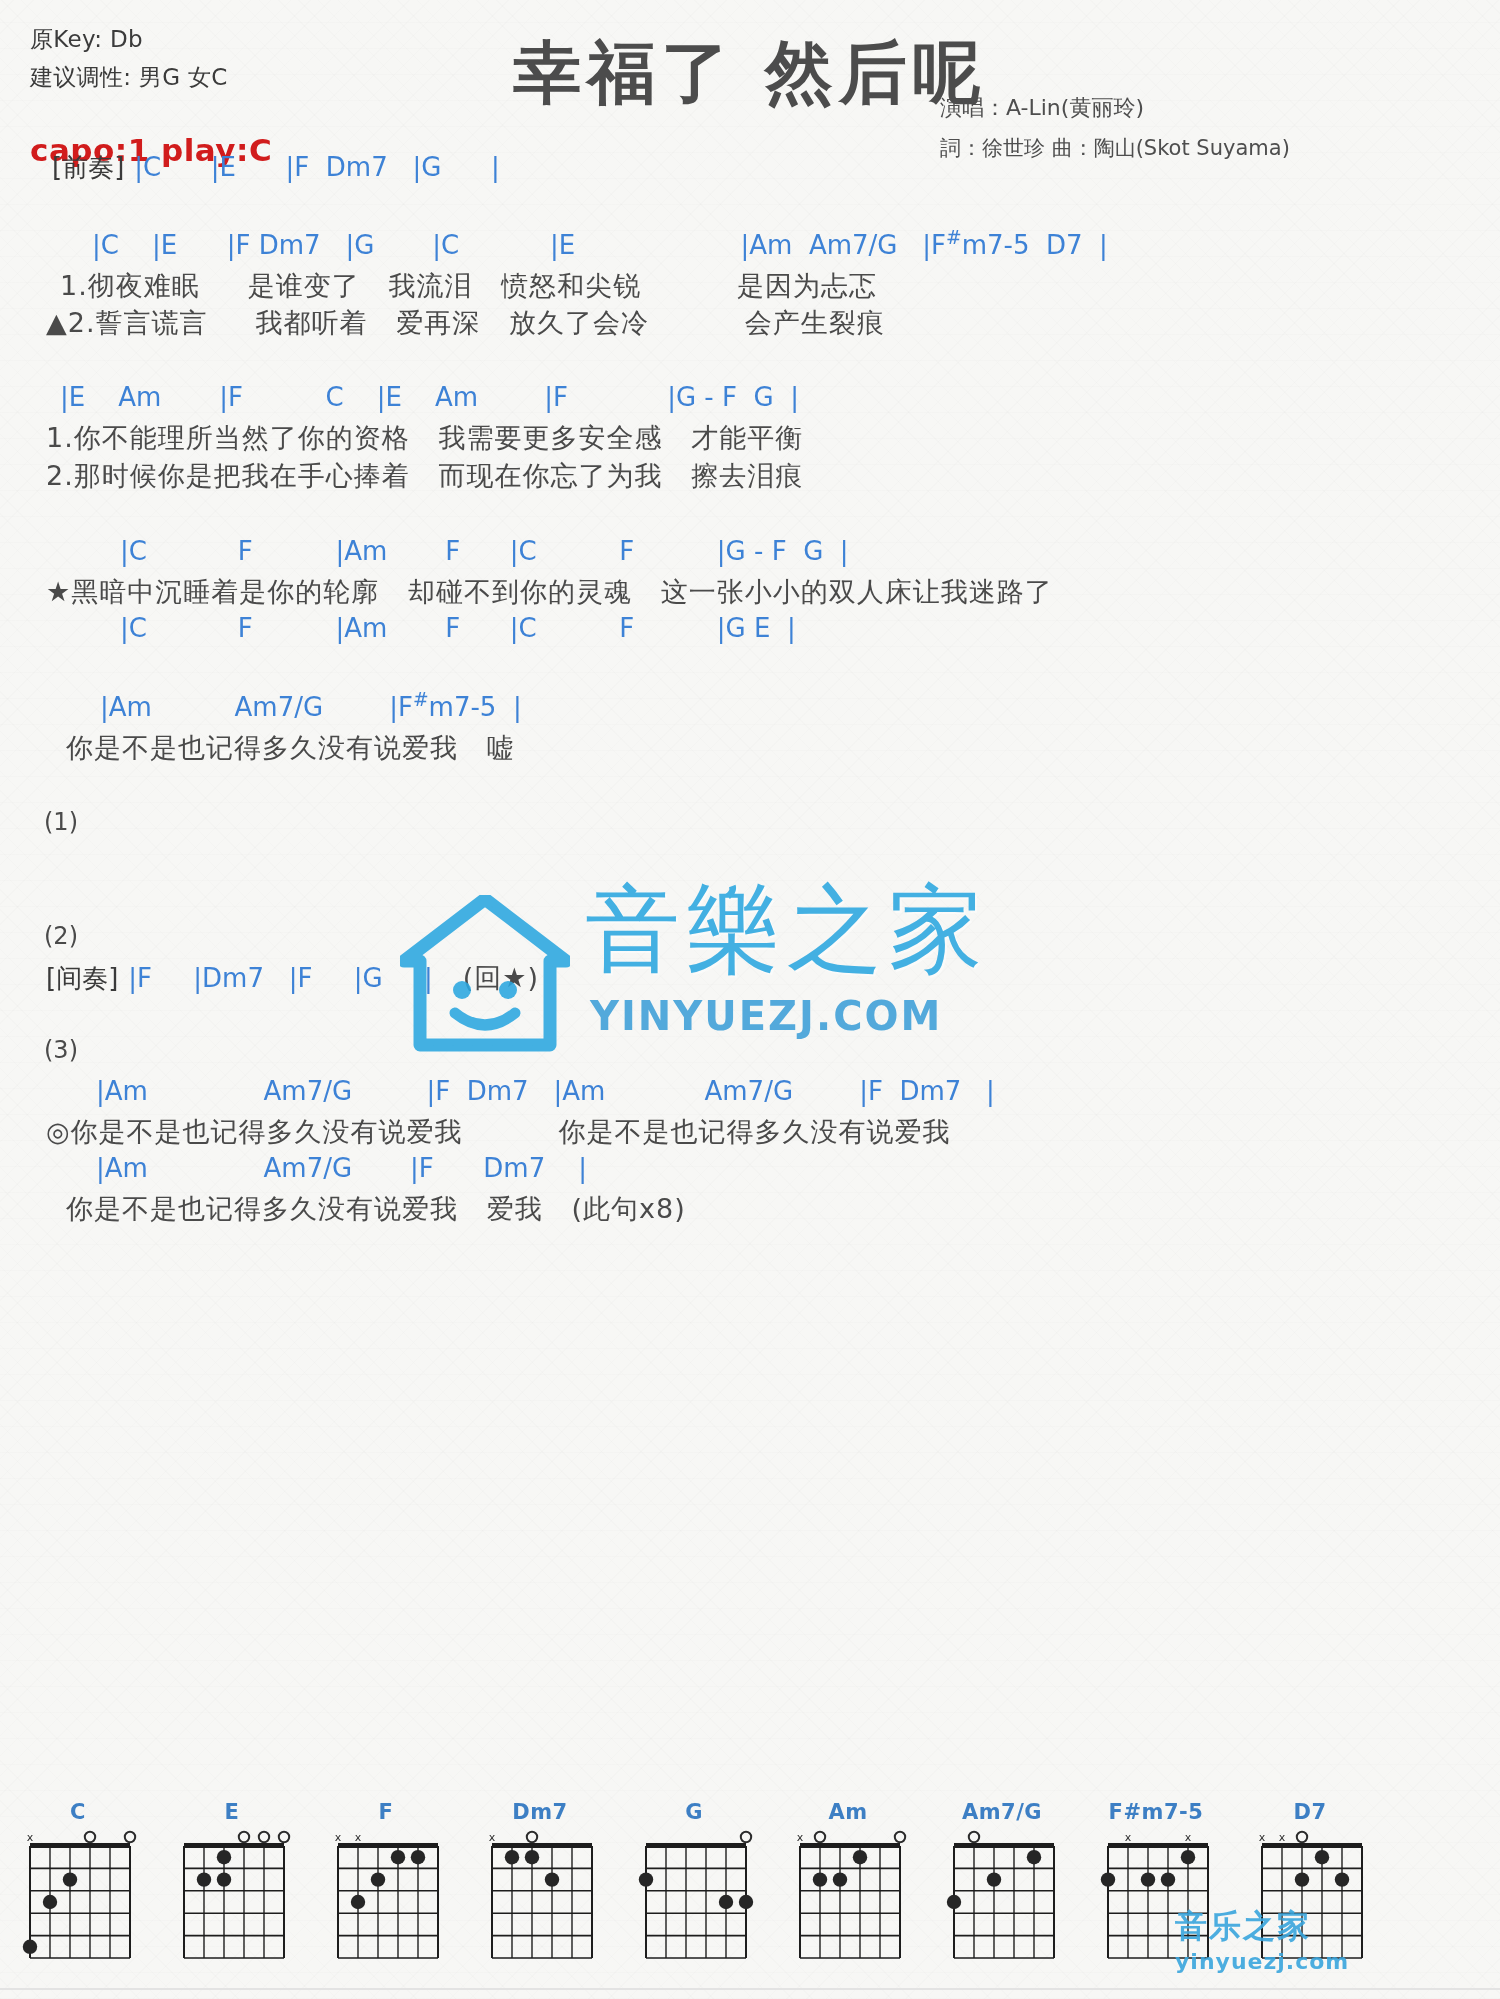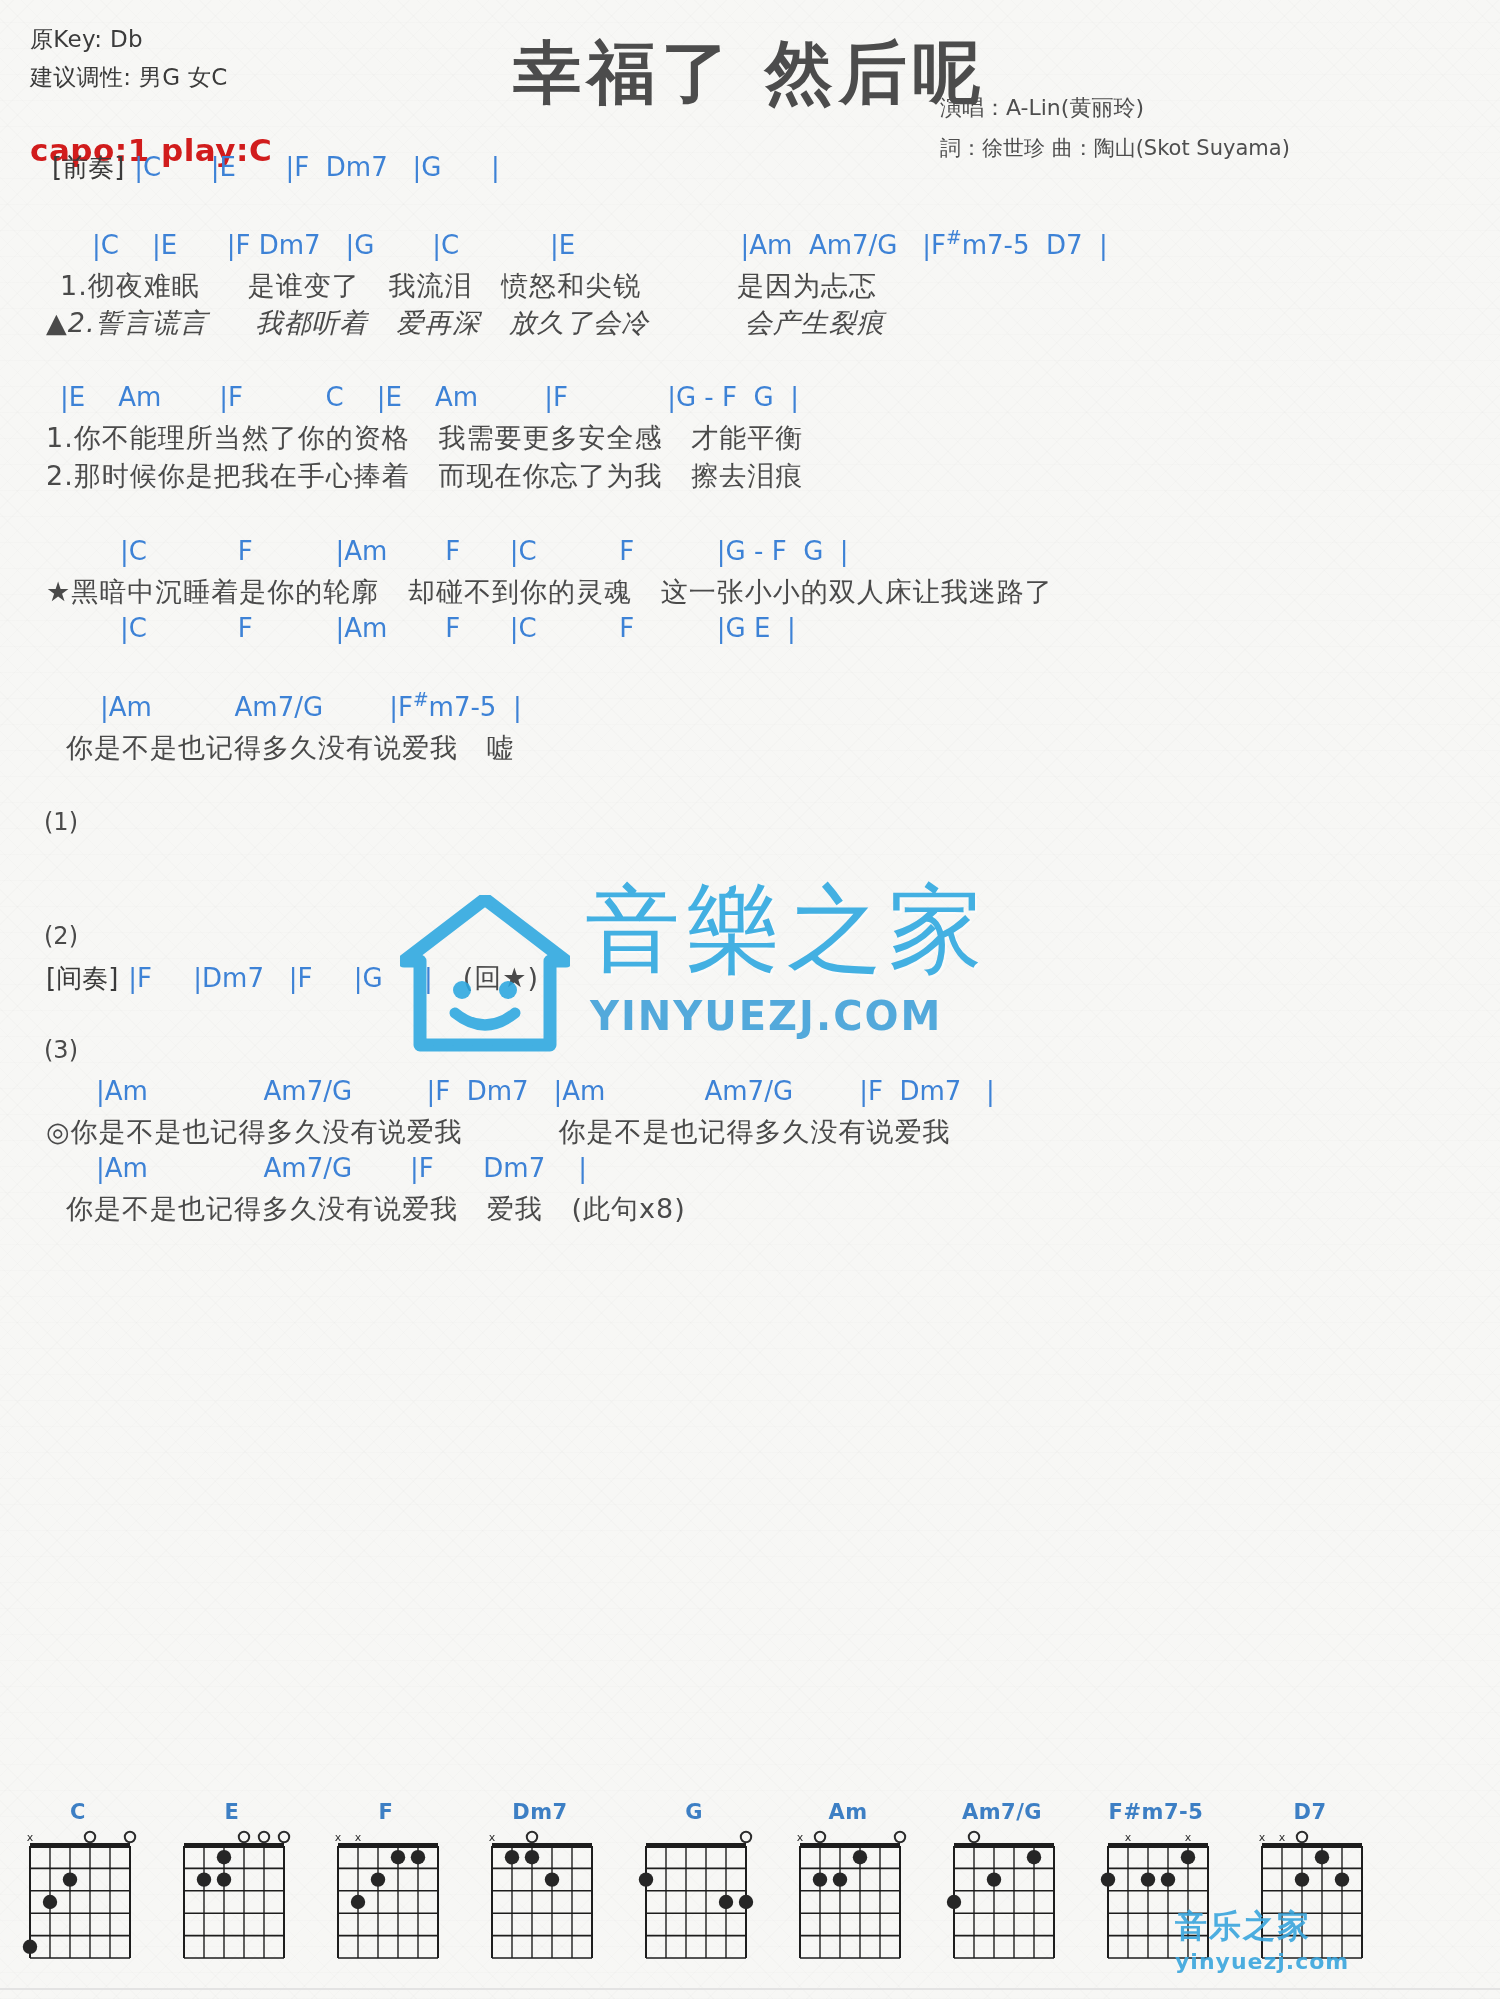--- a/index.html
+++ b/index.html
@@ -205,21 +205,21 @@
     <div>演唱：A-Lin(黄丽玲)</div>
     <div class="line2">詞：徐世珍   曲：陶山(Skot Suyama)</div>
   </div>
 
   <div class="abs" style="left:52px; top:150px;">
     <span class="tag">[前奏]</span><span class="chordline" style="margin-left:10px;">|C      |E      |F  Dm7   |G      |</span>
   </div>
 
   <div class="abs chordline" style="left:92px; top:230px;"><span>|C    |E      |F Dm7   |G       |C           |E                    |Am  Am7/G   |F</span><span class="sup">#</span><span>m7-5  D7  |</span></div>
   <div class="abs lyricline" style="left:60px; top:268px;">1.彻夜难眠     是谁变了   我流泪   愤怒和尖锐          是因为忐忑</div>
-  <div class="abs lyricline" style="left:46px; top:305px;font-style:italic;">▲2.誓言谎言     我都听着   爱再深   放久了会冷          会产生裂痕</div>
+  <div class="abs lyricline" style="left:46px; top:305px;">▲2.誓言谎言     我都听着   爱再深   放久了会冷          会产生裂痕</div>
 
   <div class="abs chordline" style="left:60px; top:382px;">|E    Am       |F          C    |E    Am        |F            |G - F  G  |</div>
   <div class="abs lyricline" style="left:46px; top:420px;">1.你不能理所当然了你的资格   我需要更多安全感   才能平衡</div>
   <div class="abs lyricline" style="left:46px; top:458px;">2.那时候你是把我在手心捧着   而现在你忘了为我   擦去泪痕</div>
 
   <div class="abs chordline" style="left:120px; top:536px;">|C           F          |Am       F      |C          F          |G - F  G  |</div>
   <div class="abs lyricline" style="left:46px; top:574px;">★黑暗中沉睡着是你的轮廓   却碰不到你的灵魂   这一张小小的双人床让我迷路了</div>
 
   <div class="abs chordline" style="left:120px; top:613px;text-align:right;">|C           F          |Am       F      |C          F          |G E  |</div>
 

